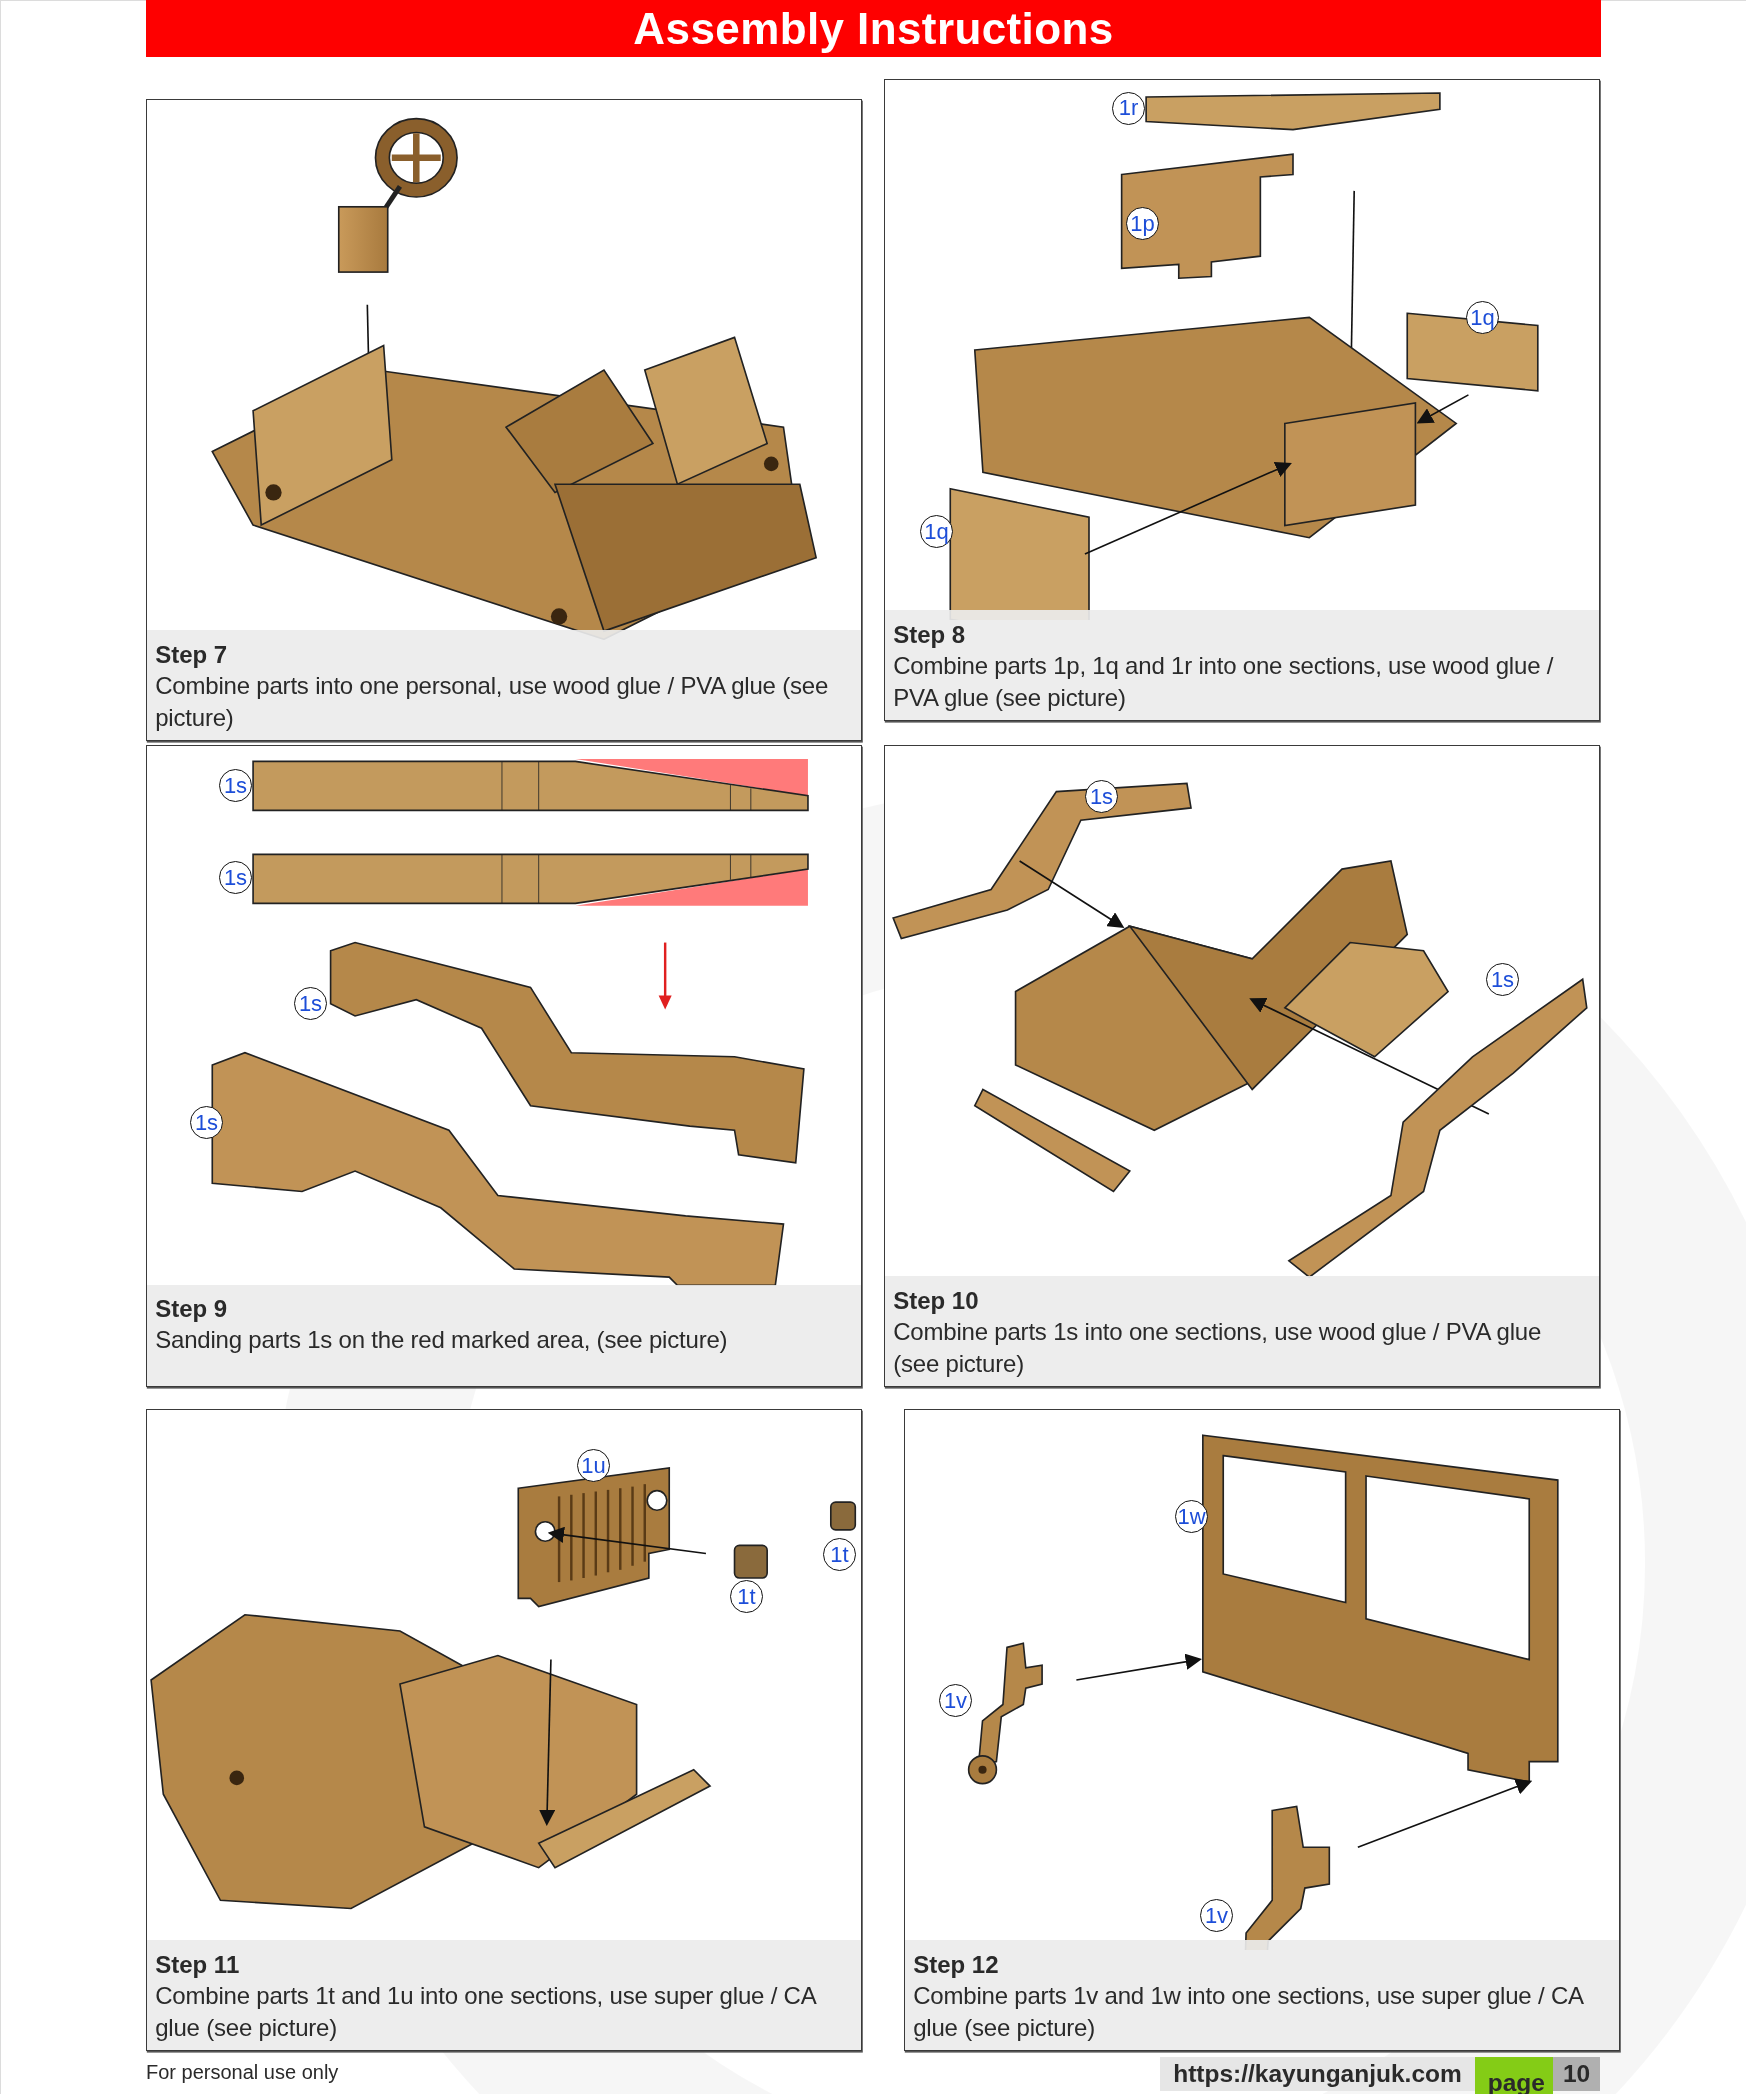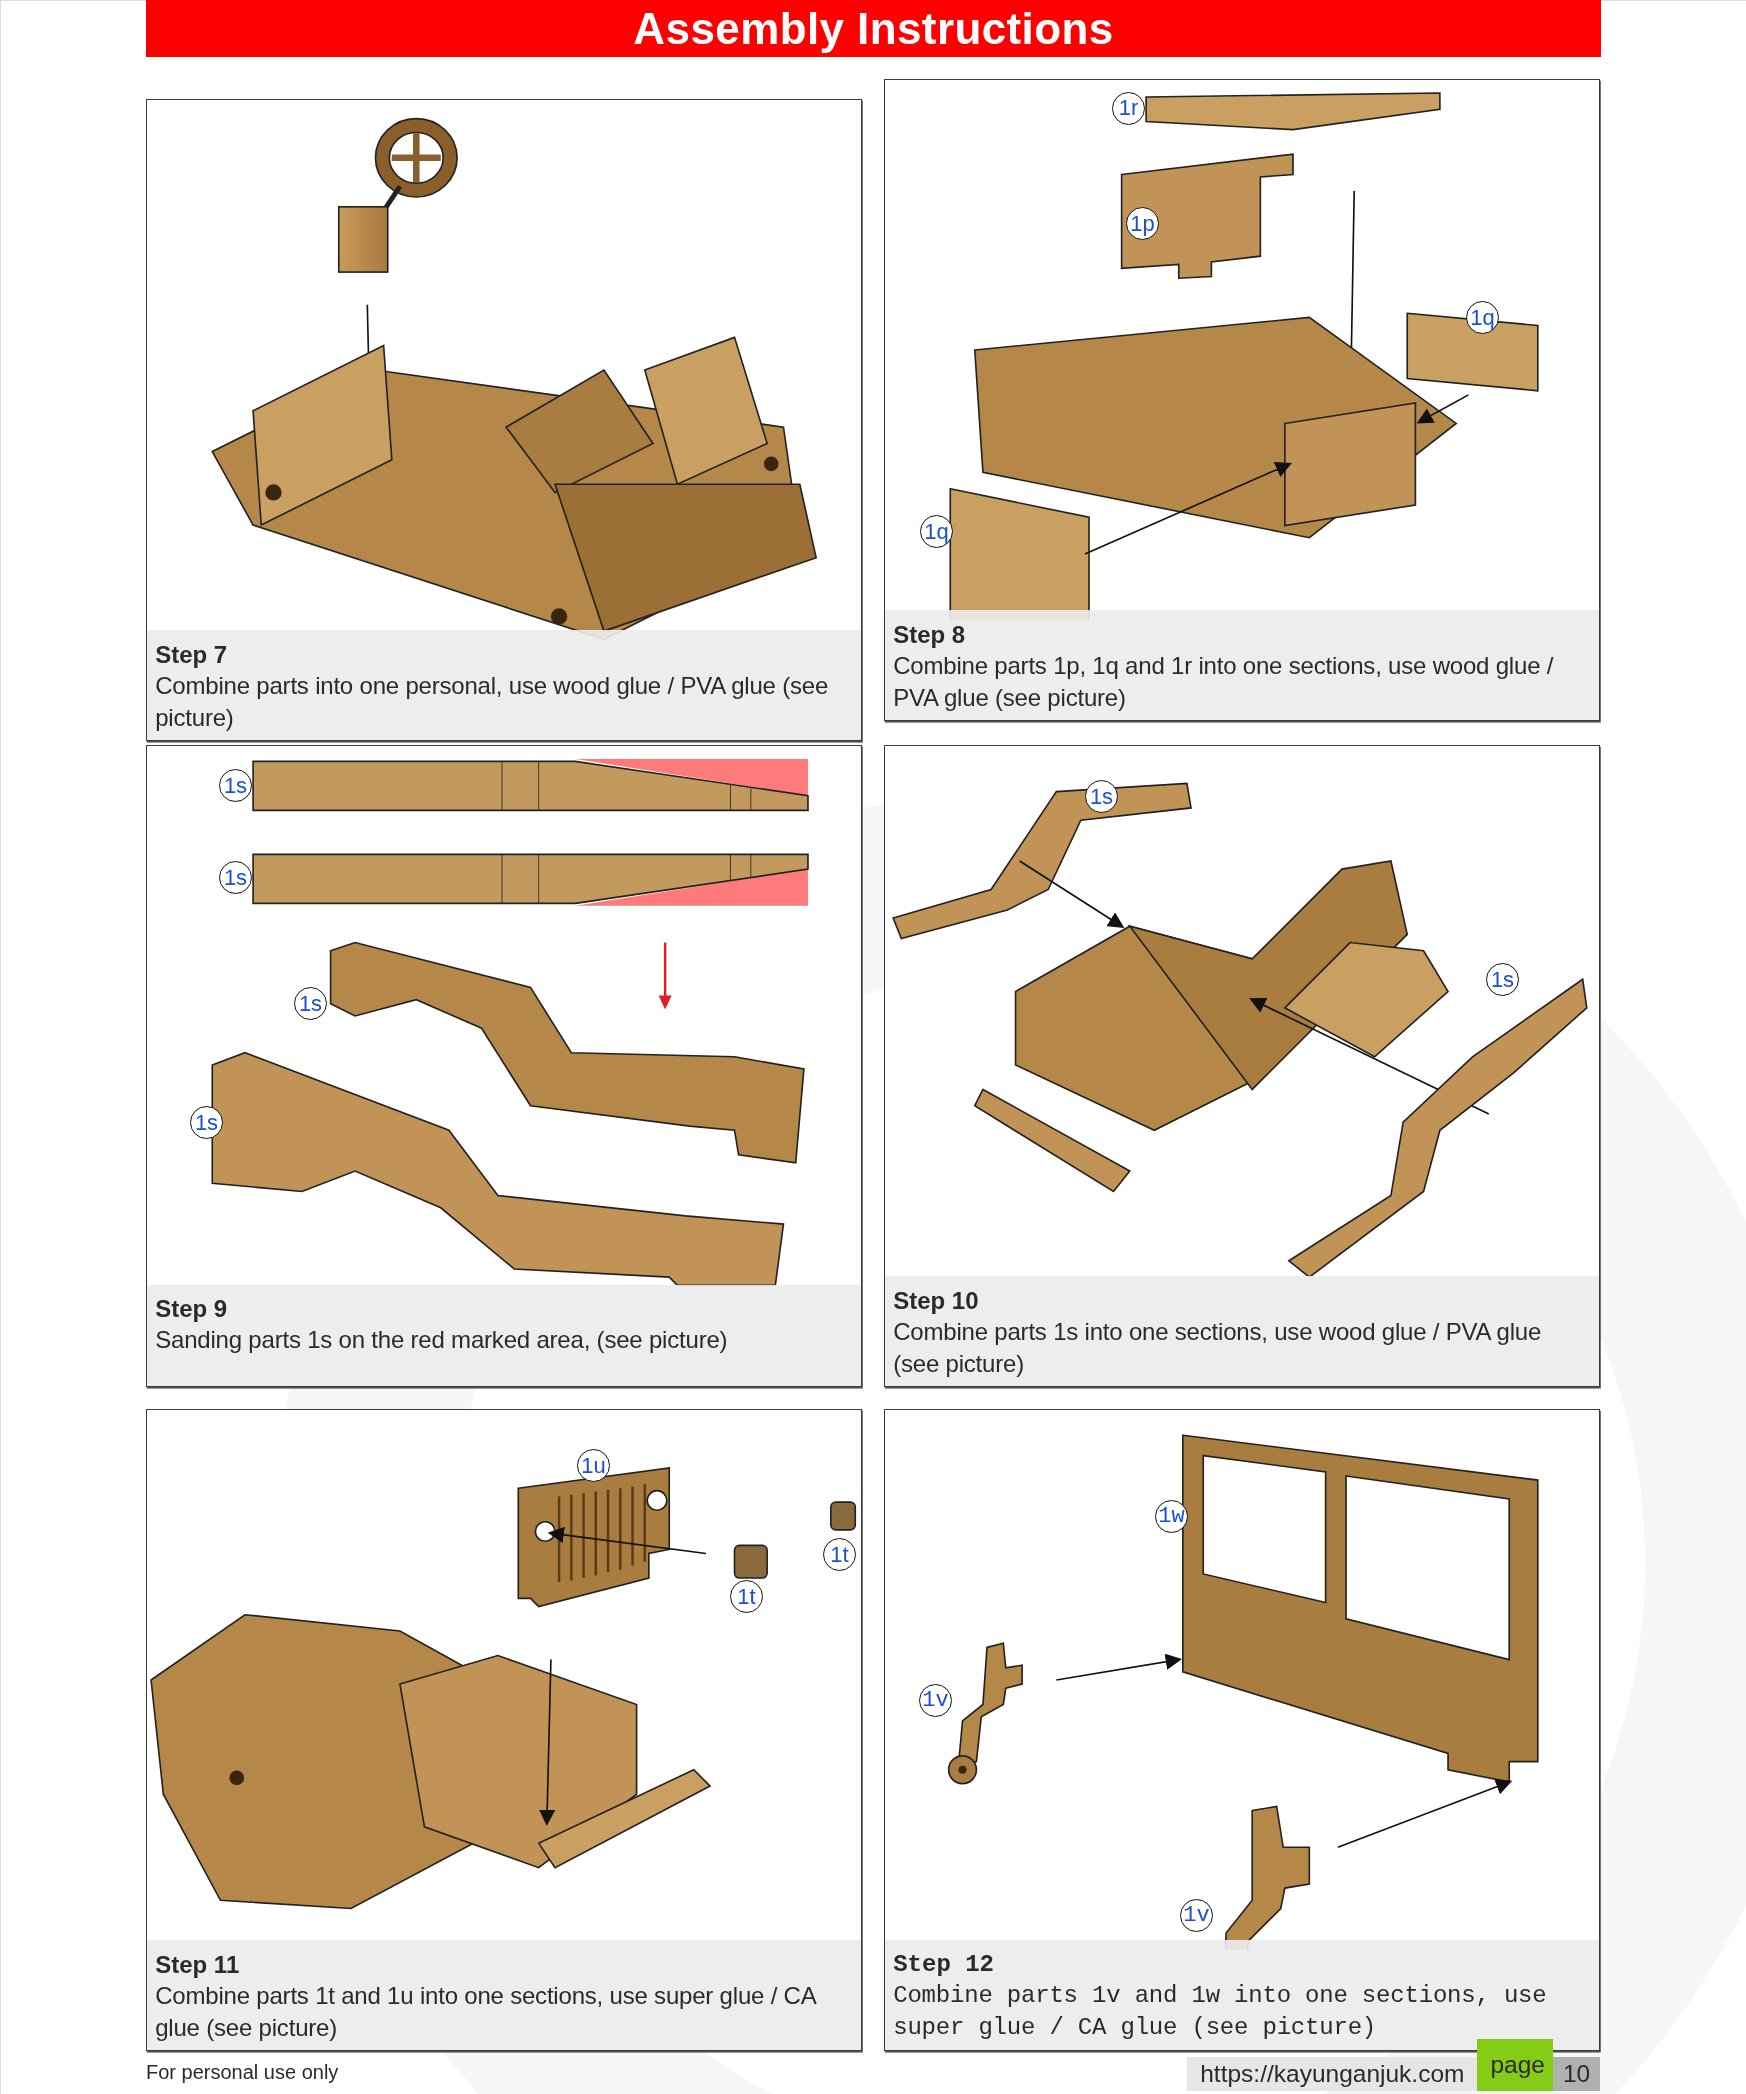--- a/index.html
+++ b/index.html
@@ -8,24 +8,24 @@
   .watermark{position:absolute;left:270px;top:786px;width:1555px;height:1555px;border-radius:50%;border:180px solid rgba(0,0,0,0.035);box-sizing:border-box;pointer-events:none;}
   .header{position:absolute;left:146px;top:0;width:1455px;height:57px;background:#fe0000;display:flex;align-items:center;justify-content:center;}
   .header h1{margin:0;color:#ffffff;font-weight:bold;font-size:44px;letter-spacing:0.4px;}
   .panel{position:absolute;width:716px;height:642px;border:1.6px solid #3a3a3a;background:#ffffff;box-sizing:border-box;overflow:hidden;box-shadow:0.8px 1.6px 0 #555;}
   .panel .art{position:absolute;left:0;top:0;width:100%;height:540px;}
   .panel .caption{position:absolute;left:0;right:0;bottom:0;min-height:101px;background:rgba(236,236,236,0.92);padding:8.2px 8.2px 6.5px 8.2px;box-sizing:border-box;}
   .caption .step-title{font-weight:bold;font-size:24px;line-height:31px;}
   .caption .step-text{font-size:24px;line-height:32px;letter-spacing:-0.2px;}
   .p7{left:146px;top:79px;margin-top:20px;} .p8{left:884px;top:79px;}
   .p9{left:146px;top:745px;} .p10{left:884px;top:745px;}
-  .p11{left:146px;top:1409px;} .p12{left:884px;top:1409px;font-family:Liberation Mono, monospace;}
+  .p11{left:146px;top:1409px;} .p12{left:904px;top:1409px;}
   .label{position:absolute;width:33px;height:33px;border:1.6px solid #111;border-radius:50%;background:#fff;font-size:22px;display:flex;align-items:center;justify-content:center;box-sizing:border-box;color:#1d4ed8;}
   .footer-left{position:absolute;left:146px;top:2061px;font-size:20px;color:#2a2a2a;}
-  .footer-right{position:absolute;right:146px;top:2057px;height:34px;display:flex;align-items:flex-end;font-size:24.5px;}
+  .footer-right{position:absolute;right:146px;top:2057px;height:34px;display:flex;align-items:flex-start;font-size:24.5px;font-weight:bold;}
   .footer-right .url{background:#e6e6e6;padding:0 13px;height:34px;display:flex;align-items:center;}
   .footer-right .page-lbl{background:#84cc16;padding:0 8.2px 0 13px;height:52px;display:flex;align-items:center;}
   .footer-right .page-num{background:#b0b0b0;padding:0 9.8px;height:34px;display:flex;align-items:center;}
 </style>
 </head>
 <body>
 
 <div class="page-frame"></div>
 <div class="watermark"></div>
 

